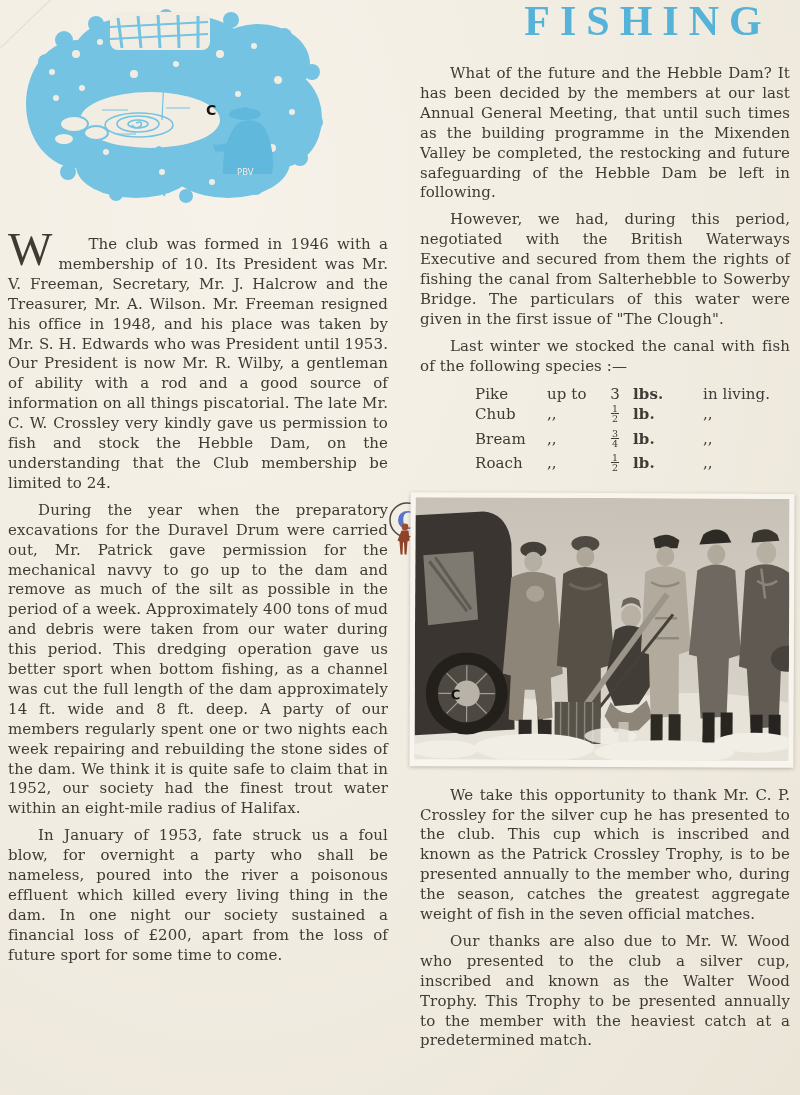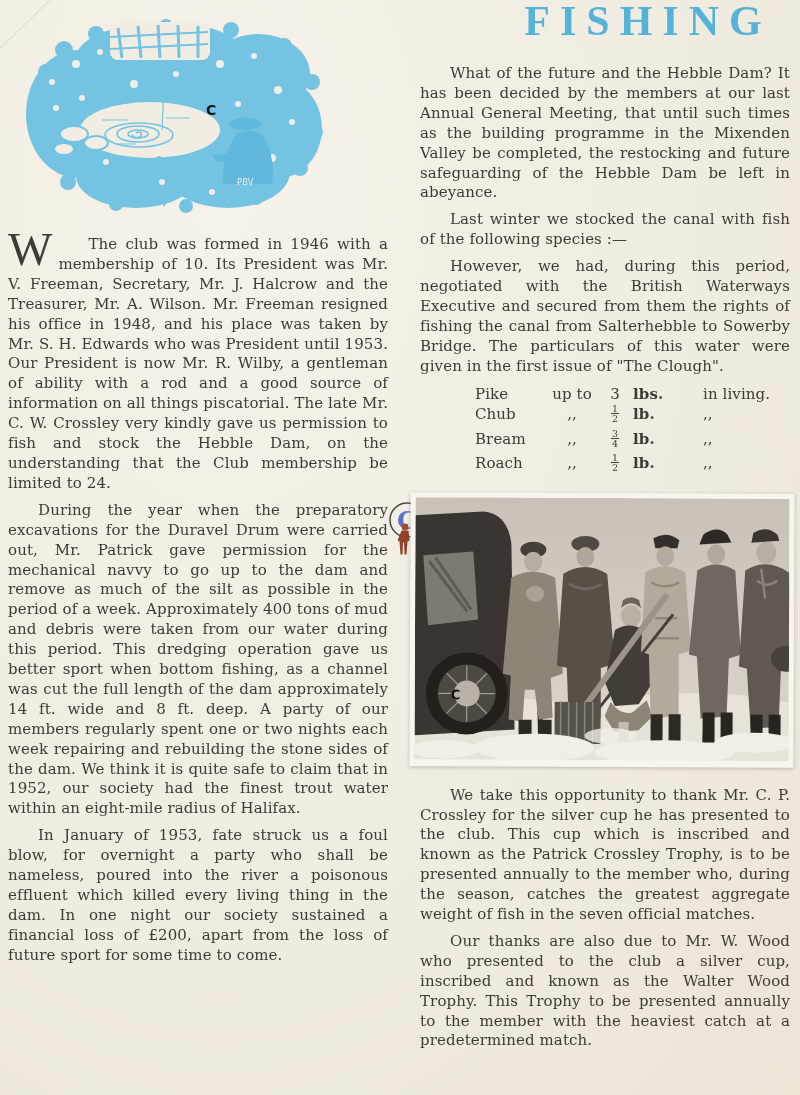--- a/index.html
+++ b/index.html
@@ -28,29 +28,29 @@
   .right-col{left:420px;top:64px;width:370px;}
   .left-col .first{text-indent:0;}
   .dropcap{
     float:left;font-size:47px;line-height:37px;padding:3px 6px 0 0;
     font-family:"Liberation Serif",serif;
   }
   
   .fish-list{margin:2px 0 3px 55px;}
   .fish-row{display:flex;line-height:20.5px;}
   .f-species{width:72px;}
-  .f-c2{width:50px;text-align:center;}
+  .f-c2{width:50px;text-align:left;}
   .f-qty{width:36px;text-align:center;}
   .f-unit{width:44px;font-weight:bold;}
   .f-tail{padding-left:26px;}
   .frac{display:inline-block;text-align:center;font-size:9.5px;line-height:9px;vertical-align:1px;}
   .frac .num{display:block;border-bottom:1px solid currentColor;padding:0 1px;}
   .frac .den{display:block;}
   
-  .vignette{position:absolute;left:16px;top:12px;width:312px;height:204px;}
+  .vignette{position:absolute;left:16px;top:2px;width:312px;height:204px;}
   .illus-c{
     position:absolute;left:206px;top:102px;font-family:"DejaVu Sans",sans-serif;
     font-weight:bold;font-size:14px;color:#15120f;
   }
   
   .badge{position:absolute;left:386px;top:499px;width:44px;height:58px;}
   
   .photo-frame{
     margin:15px 0 19px -10px;width:374px;background:#f8f5ee;
     padding:5px 5px 7px 5px;box-shadow:0 1px 4px rgba(60,50,40,.3);
@@ -171,23 +171,23 @@
     <circle cx="21" cy="21" r="17" fill="none" stroke="#4e4943" stroke-width="1.5"></circle>
     <text x="21" y="30" text-anchor="middle" font-size="25" font-weight="bold" font-family="DejaVu Serif, serif" fill="#5b74c8">C</text>
     <g>
       <circle cx="19" cy="28" r="3.4" fill="#a04a2e"></circle>
       <path d="M15.5,31.5 h7 l1,10 -2,1 -1,13 h-2 l-0.5,-12 h-1 l-0.5,12 h-2 l-1,-13 -2,-1 z" fill="#8f4328"></path>
     </g>
   </svg>
 </div>
 
 <div class="col right-col">
-  <p>What of the future and the Hebble Dam? It has been decided by the members at our last Annual General Meeting, that until such times as the building programme in the Mixenden Valley be completed, the restocking and future safeguarding of the Hebble Dam be left in abeyance.</p>
+  <p>What of the future and the Hebble Dam? It has been decided by the members at our last Annual General Meeting, that until such times as the building programme in the Mixenden Valley be completed, the restocking and future safeguarding of the Hebble Dam be left in following.</p>
+  <p>However, we had, during this period, negotiated with the British Waterways Executive and secured from them the rights of fishing the canal from Salterhebble to Sowerby Bridge. The particulars of this water were given in the first issue of "The Clough".</p>
   <p>Last winter we stocked the canal with fish of the following species :—</p>
-  <p>However, we had, during this period, negotiated with the British Waterways Executive and secured from them the rights of fishing the canal from Salterhebble to Sowerby Bridge. The particulars of this water were given in the first issue of "The Clough".</p>
 
   <div class="fish-list">
     <div class="fish-row">
       <span class="f-species">Pike</span>
       <span class="f-c2">up to</span>
       <span class="f-qty">3</span>
       <span class="f-unit">lbs.</span>
       <span class="f-tail">in living.</span>
     </div>
     <div class="fish-row">

